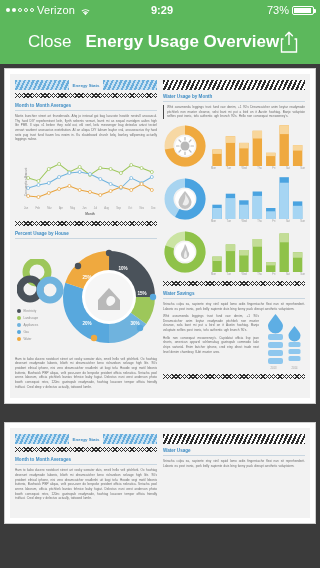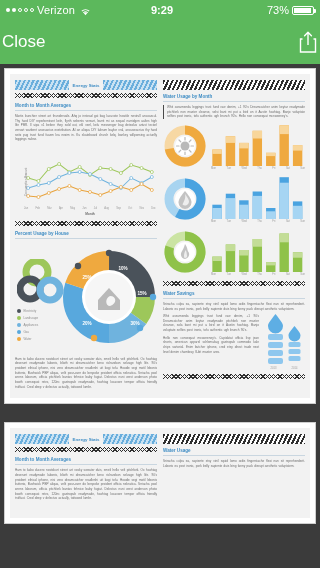--- a/index.html
+++ b/index.html
@@ -32,21 +32,21 @@
   }
   .batt { width: 22px; height: 9px; border: 1px solid #fff; border-radius: 2px;
           position: relative; padding: 1px; }
   .batt i { display: block; height: 100%; background: #fff; }
   .batt:after { content: ""; position: absolute; right: -3px; top: 2px;
                 width: 2px; height: 4px; background: #fff; border-radius: 0 1px 1px 0; }
 
   
   .navbar {
     height: 44px; background: #5cb85c; color: #fff;
-    display: flex; align-items: center; padding: 0 2px;
+    display: flex; align-items: center; padding: 0 28px;
   }
   .nav-close { font-size: 17px; color: #fff; cursor: pointer; }
   .nav-title { font-size: 17px; font-weight: bold; margin-left: 14px; white-space: nowrap; }
   .nav-share { margin-left: auto; width: 20px; height: 24px; position: relative; cursor: pointer; }
 
   
   .docview {
     position: absolute; top: 64px; left: 0; right: 0; bottom: 0;
     background: #3b3b3b; overflow: hidden;
   }
@@ -146,20 +146,21 @@
     <div class="sb-right">
       <span>73%</span>
       <span class="batt">
           <i style="width:93%"></i>
         </span>
     </div>
   </div>
 
   <div class="navbar">
     <span class="nav-close">Close</span>
+    <span class="nav-title">Energy Usage Overview</span>
     <span class="nav-share">
       <svg viewBox="0 0 20 24" width="20" height="24">
         <path d="M4.5 9 H2.5 V22 H17.5 V9 H15.5" stroke="#fff" stroke-width="1.4" fill="none"></path>
         <path d="M10 2.5 V15" stroke="#fff" stroke-width="1.4" fill="none"></path>
         <path d="M6.6 5.8 L10 2.3 L13.4 5.8" stroke="#fff" stroke-width="1.4" fill="none" stroke-linecap="round" stroke-linejoin="round"></path>
       </svg>
     </span>
   </div>
 
   <div class="docview">

